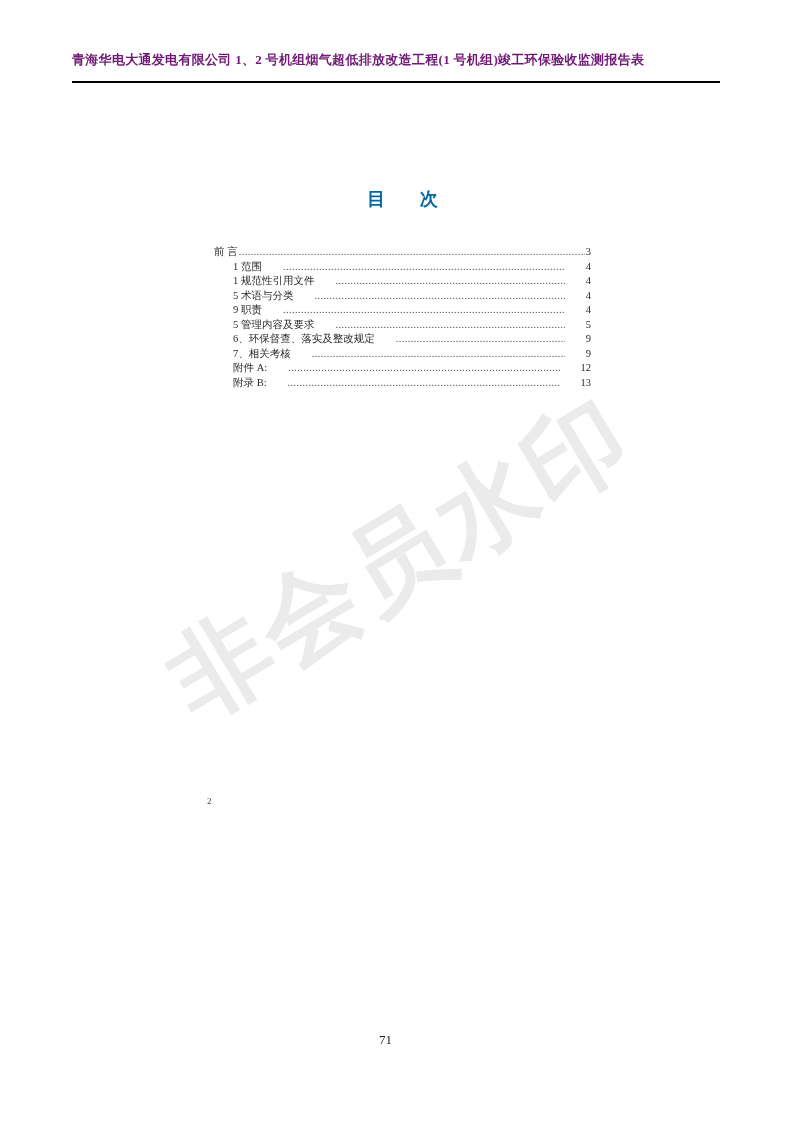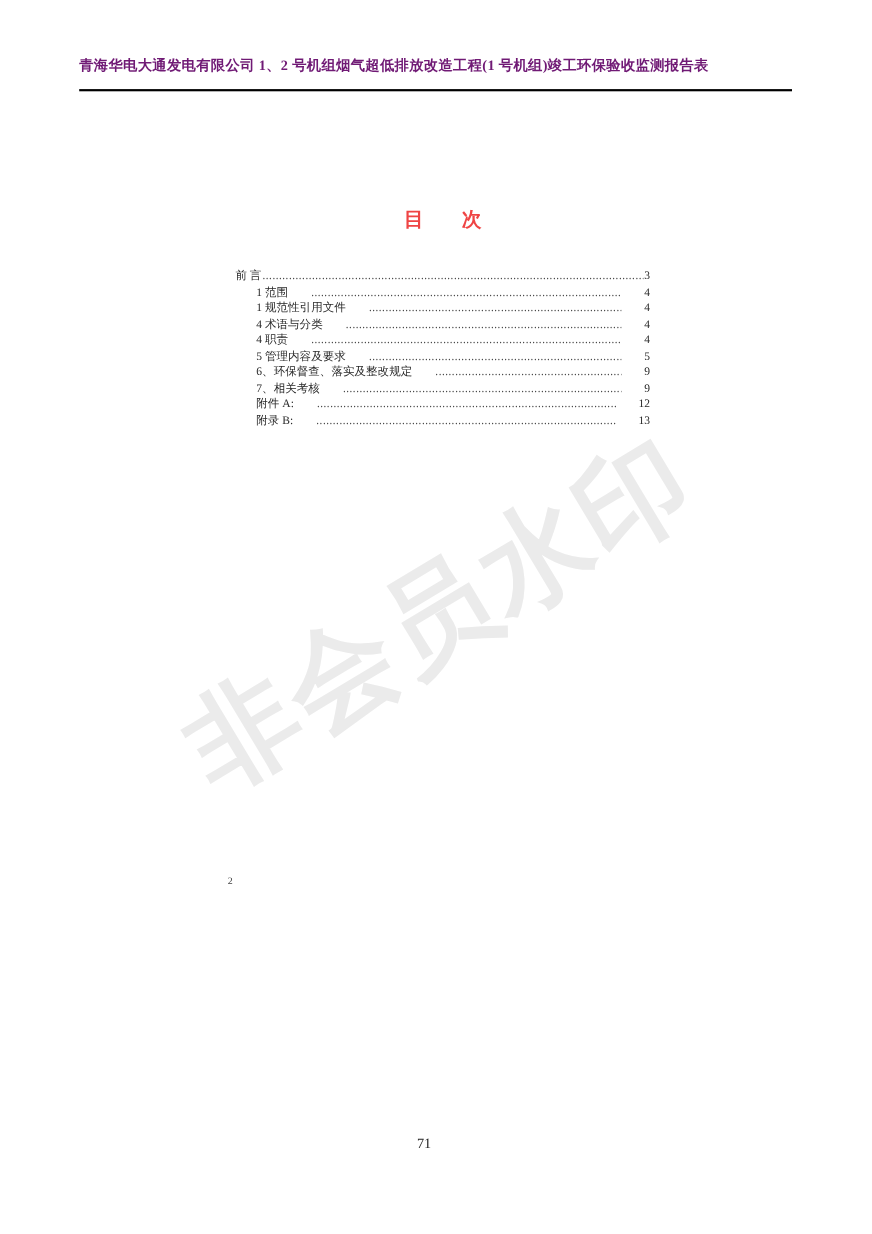--- a/index.html
+++ b/index.html
@@ -41,21 +41,21 @@
   
   .toc-title {
     position: absolute;
     left: 12px;
     right: 0;
     top: 187px;
     text-align: center;
     font-size: 18px;
     font-weight: bold;
     word-spacing: 30px;
-    color: #ef4444;
+    color: #0369a1;
     z-index: 2;
   }
   
   .toc-list {
     position: absolute;
     left: 214px;
     top: 245px;
     width: 377px;
     z-index: 2;
   }
@@ -136,26 +136,26 @@
       <span class="toc-label">1 范围</span>
         <span class="toc-leader">............................................................................................................................................................................................................................</span>
         <span class="toc-page">4</span>
     </div>
     <div class="toc-row indent">
       <span class="toc-label">1 规范性引用文件</span>
         <span class="toc-leader">............................................................................................................................................................................................................................</span>
         <span class="toc-page">4</span>
     </div>
     <div class="toc-row indent">
-      <span class="toc-label">4 术语与分类</span>
+      <span class="toc-label">5 术语与分类</span>
         <span class="toc-leader">............................................................................................................................................................................................................................</span>
         <span class="toc-page">4</span>
     </div>
     <div class="toc-row indent">
-      <span class="toc-label">4 职责</span>
+      <span class="toc-label">9 职责</span>
         <span class="toc-leader">............................................................................................................................................................................................................................</span>
         <span class="toc-page">4</span>
     </div>
     <div class="toc-row indent">
       <span class="toc-label">5 管理内容及要求</span>
         <span class="toc-leader">............................................................................................................................................................................................................................</span>
         <span class="toc-page">5</span>
     </div>
     <div class="toc-row indent">
       <span class="toc-label">6、环保督查、落实及整改规定</span>

